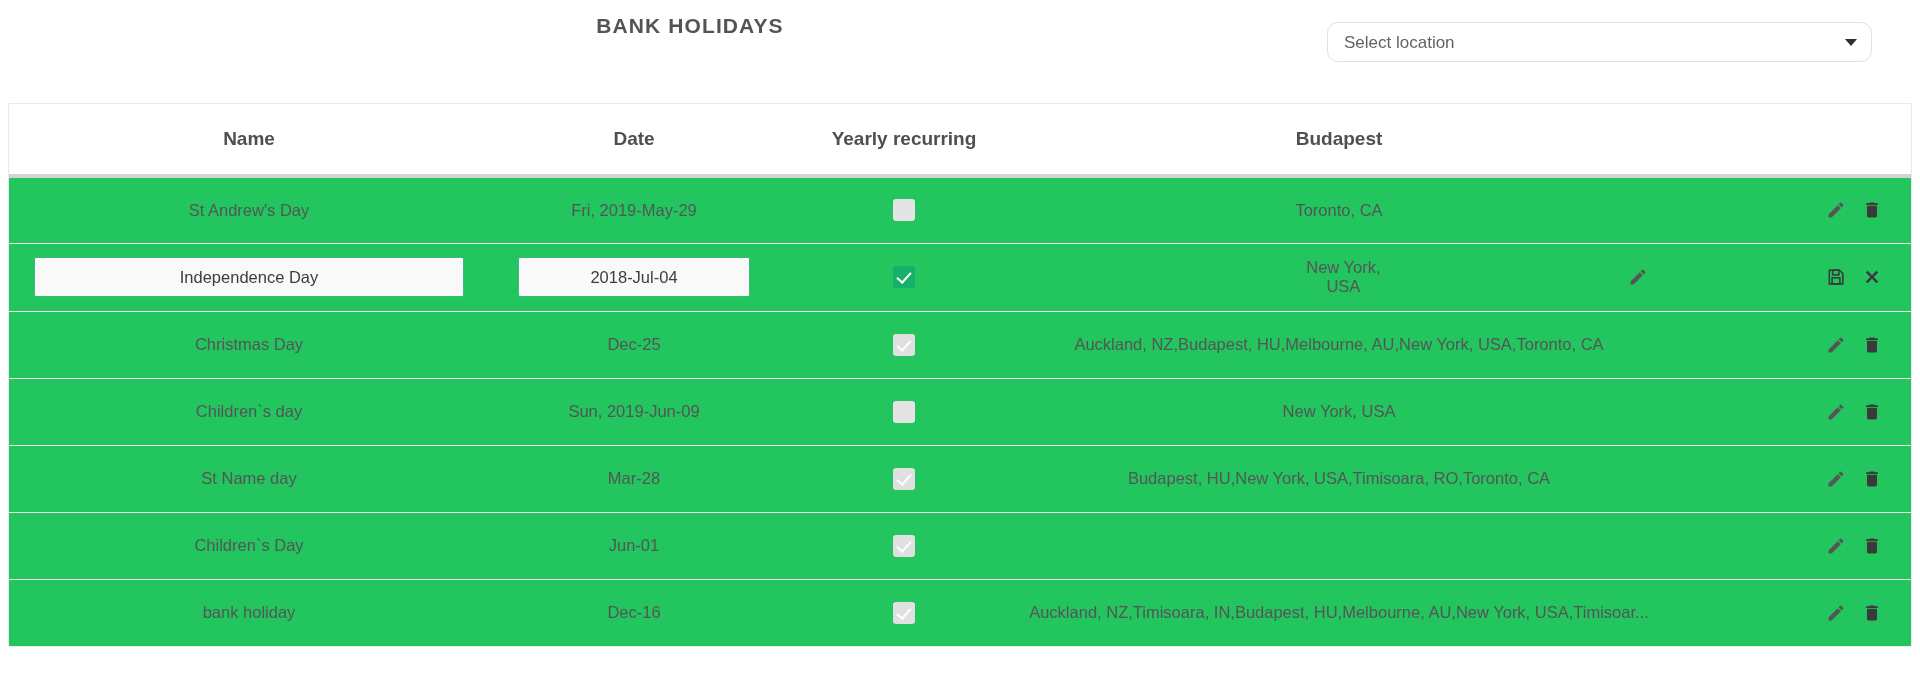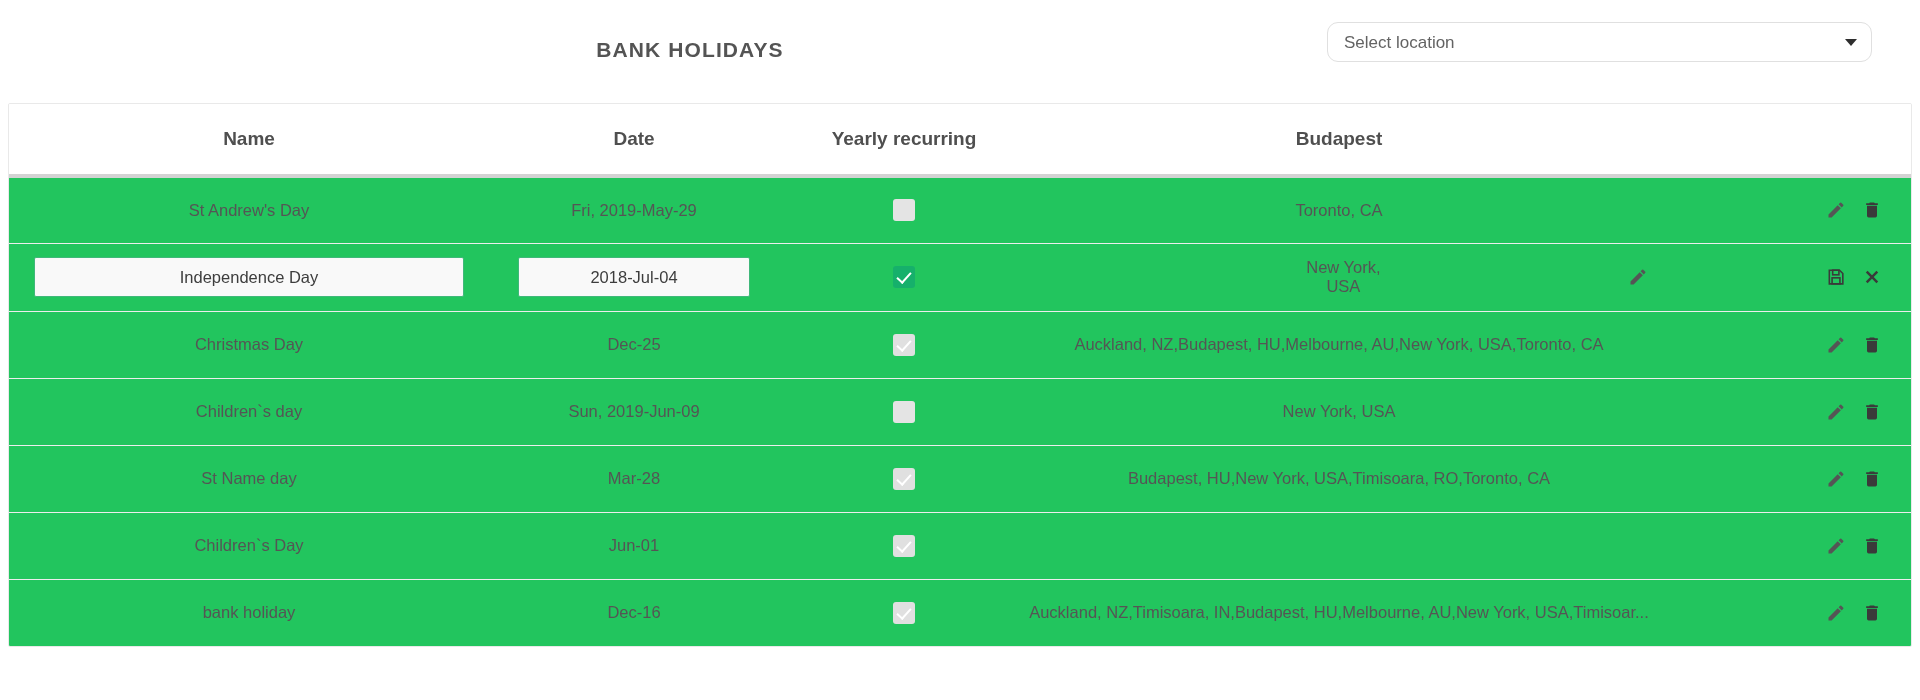--- a/index.html
+++ b/index.html
@@ -15,21 +15,21 @@
 
   
   .topbar {
     position: relative;
     height: 86px;
     width: 100%;
   }
   .page-title {
     position: absolute;
     left: 0; right: 0;
-    top: 38px;
+    top: 14px;
     text-align: center;
     width: 1380px;
     font-size: 21px;
     font-weight: 700;
     letter-spacing: 1.1px;
     color: #545454;
   }
   .location-select {
     position: absolute;
     right: 48px;

